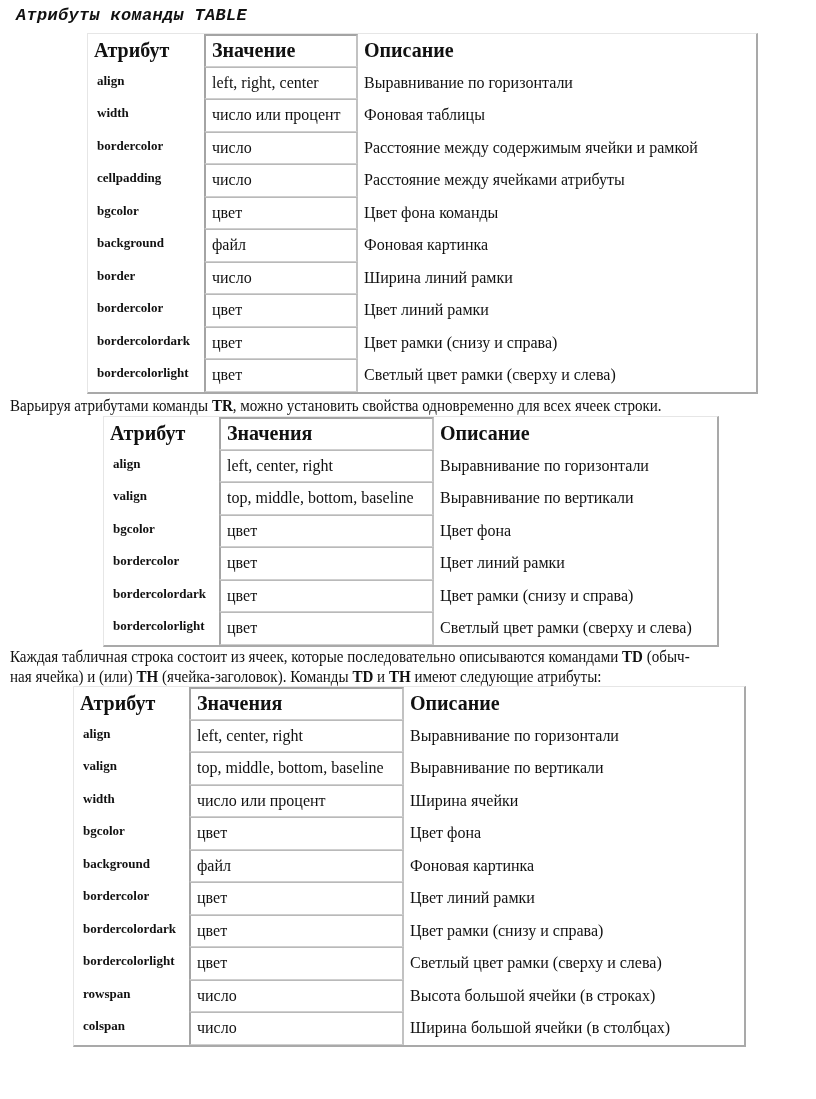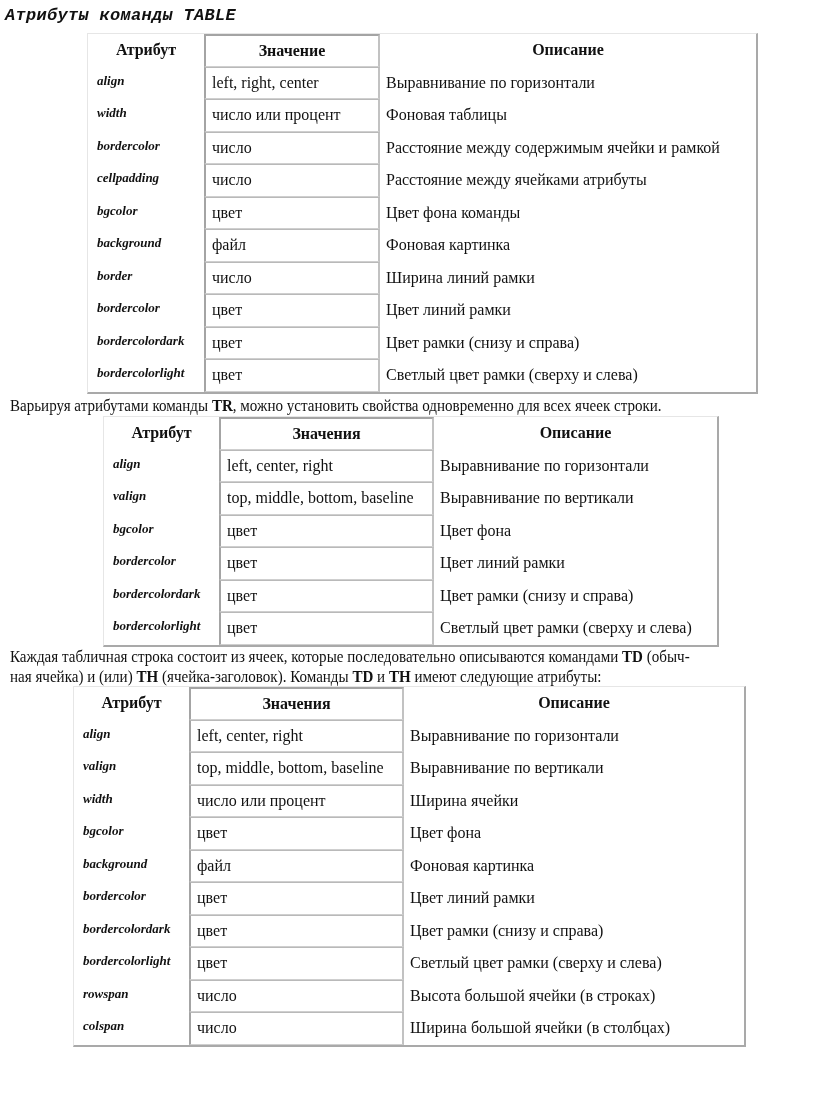--- a/index.html
+++ b/index.html
@@ -1,59 +1,59 @@
 <!DOCTYPE html>
 <html><head>
 <meta charset="utf-8">
 <style>
   html, body { margin: 0; padding: 0; background: #ffffff; }
   body {
     width: 816px; height: 1099px; position: relative; overflow: hidden;
     font-family: "Liberation Serif", "DejaVu Serif", serif; color: #111;
   }
   .title {
-    position: absolute; left: 5px; top: 6px;
+    position: absolute; left: 16px; top: 6px;
     font-family: "Liberation Mono", "DejaVu Sans Mono", monospace;
     font-weight: bold; font-style: italic; font-size: 17px; letter-spacing: 0.3px;
   }
   .para {
     position: absolute; left: 10px; font-size: 16.2px; line-height: 20px;
     transform: scaleX(0.93); transform-origin: left top; white-space: nowrap;
   }
   .para b { font-weight: bold; }
   table.attr {
     position: absolute; border-collapse: separate; border-spacing: 0;
     border: 1px solid #e6e6e6;
     border-right: 2px solid #a9a9a9; border-bottom: 2px solid #a9a9a9;
   }
   table.attr td, table.attr th {
     padding: 0 6px; height: 32.5px; vertical-align: middle; text-align: left;
     font-size: 16px; white-space: nowrap; box-sizing: border-box;
   }
-  table.attr th { font-weight: bold; text-align: center; font-size: 16px; }
+  table.attr th { font-weight: bold; text-align: left; font-size: 20px; }
   table.attr td.name {
     font-family: "Liberation Serif", "DejaVu Serif", serif;
-    font-weight: bold; font-size: 13px; vertical-align: top; padding-top: 6px; padding-left: 9px; font-style: italic;
+    font-weight: bold; font-size: 13px; vertical-align: top; padding-top: 6px; padding-left: 9px;
   }
   table.attr .val {
     border-top: 1px solid #b9b9b9; border-left: 2px solid #a4a4a4;
     border-right: 2px solid #c2c2c2; border-bottom: 1px solid #cfcfcf;
   }
   table.attr th.val { border-top: 2px solid #a4a4a4; }
 </style>
 </head>
 <body>
 
 <div class="title">Атрибуты команды TABLE</div>
 
 <table class="attr" style="left:87px; top:33px; width:671px;">
   <thead>
     <tr>
       <th style="width:116px;">Атрибут</th>
-      <th class="val" style="width:176px;">Значение</th>
+      <th class="val" style="width:154px;">Значение</th>
       <th>Описание</th>
     </tr>
   </thead>
   <tbody id="tbody-table">
       <tr>
         <td class="name">align</td>
         <td class="val">left, right, center</td>
         <td class="desc">Выравнивание по горизонтали</td>
       </tr>
       <tr>

